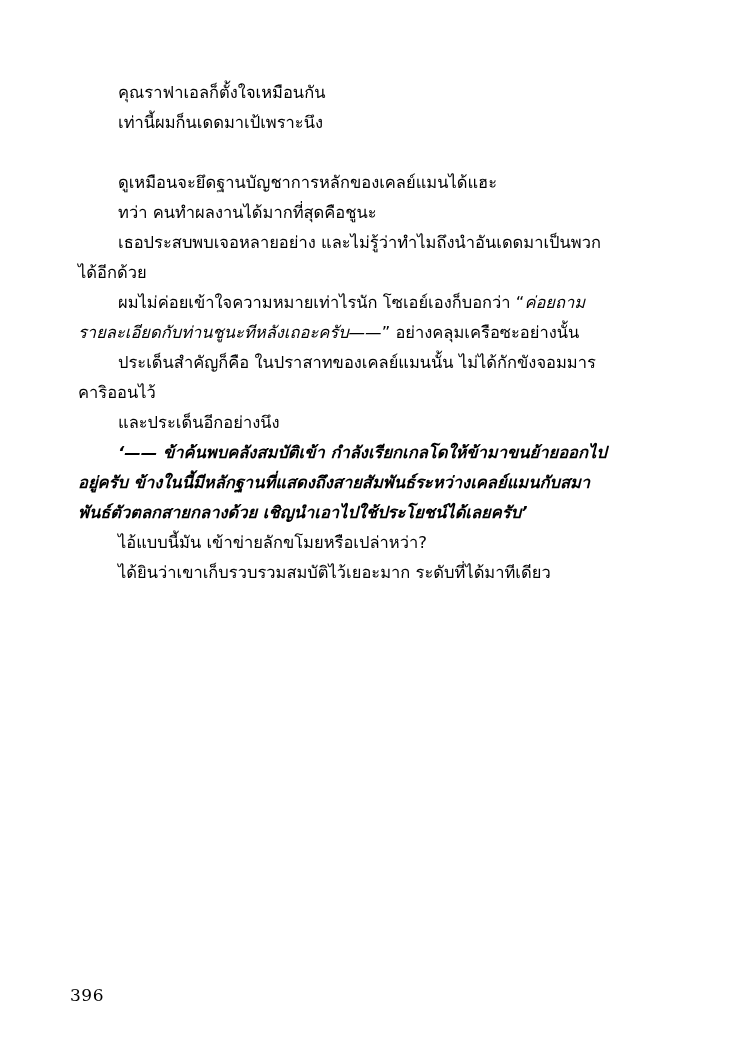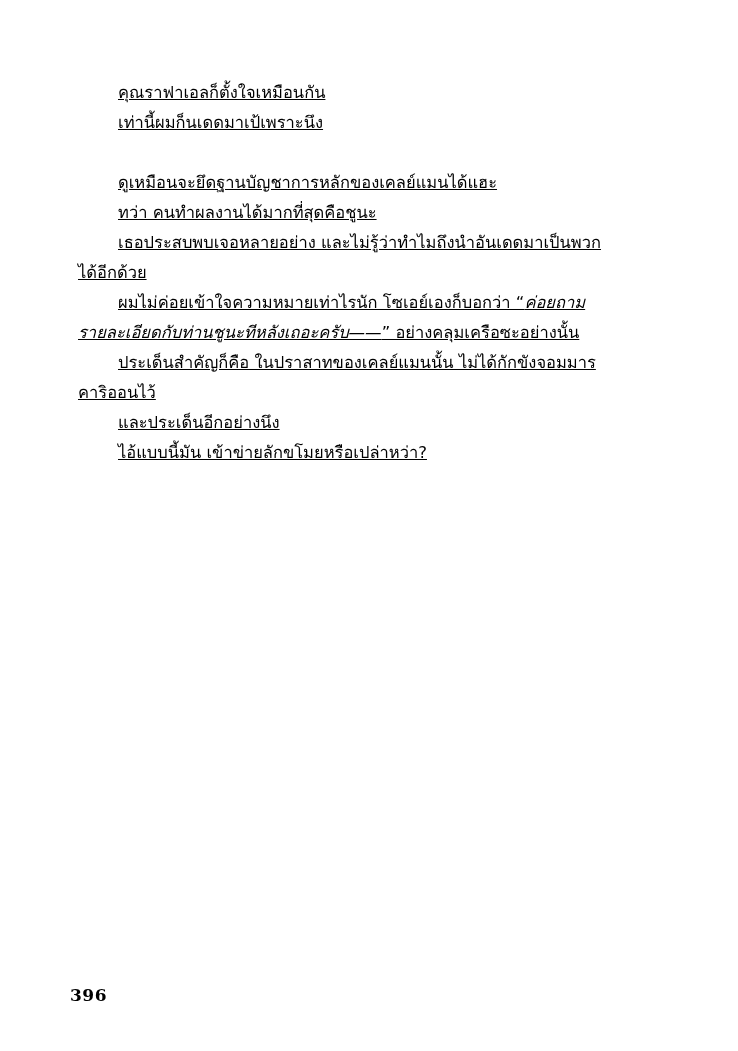--- a/index.html
+++ b/index.html
@@ -16,21 +16,20 @@
     overflow: hidden;
   }
   .page {
     position: absolute;
     left: 0;
     top: 0;
     width: 680px;
     height: 1051px;
     box-sizing: border-box;
     padding: 78px 72px 0 78px;
-    text-decoration: underline;
   }
   .body-text {
     font-size: 16.5px;
     line-height: 30px;
     text-align: left;
   }
   .para {
     margin: 0;
     text-indent: 40px;
     white-space: normal;
@@ -43,21 +42,21 @@
   }
   .bolditalic {
     font-weight: bold;
     font-style: italic;
   }
   .page-number {
     position: absolute;
     left: 70px;
     top: 985px;
     font-family: "DejaVu Serif", "Liberation Serif", serif;
-    font-weight: bold;
+    font-weight: normal;
     font-size: 17px;
     color: #000000;
     letter-spacing: 0.5px;
   }
 </style>
 </head>
 <body>
 
 <div class="page">
   <div class="body-text">
@@ -69,19 +68,21 @@
 
     <p class="para">ดูเหมือนจะยึดฐานบัญชาการหลักของเคลย์แมนได้แฮะ</p>
     <p class="para">ทว่า คนทำผลงานได้มากที่สุดคือชูนะ</p>
     <p class="para">เธอประสบพบเจอหลายอย่าง และไม่รู้ว่าทำไมถึงนำอันเดดมาเป็นพวกได้อีกด้วย</p>
 
     <p class="para"><span>ผมไม่ค่อยเข้าใจความหมายเท่าไรนัก โซเอย์เองก็บอกว่า “</span><span class="italic">ค่อยถามรายละเอียดกับท่านชูนะทีหลังเถอะครับ——</span><span>” อย่างคลุมเครือซะอย่างนั้น</span></p>
 
     <p class="para">ประเด็นสำคัญก็คือ ในปราสาทของเคลย์แมนนั้น ไม่ได้กักขังจอมมารคาริออนไว้</p>
     <p class="para">และประเด็นอีกอย่างนึง</p>
 
+    <p class="para bolditalic">‘—— ข้าค้นพบคลังสมบัติเข้า  กำลังเรียกเกลโดให้ข้ามาขนย้ายออกไปอยู่ครับ  ข้างในนี้มีหลักฐานที่แสดงถึงสายสัมพันธ์ระหว่างเคลย์แมนกับสมาพันธ์ตัวตลกสายกลางด้วย เชิญนำเอาไปใช้ประโยชน์ได้เลยครับ’</p>
 
     <p class="para">ไอ้แบบนี้มัน เข้าข่ายลักขโมยหรือเปล่าหว่า?</p>
+    <p class="para">ได้ยินว่าเขาเก็บรวบรวมสมบัติไว้เยอะมาก ระดับที่ได้มาทีเดียว</p>
 
   </div>
 </div>
 
 <div class="page-number">396</div>
 
 </body></html>

